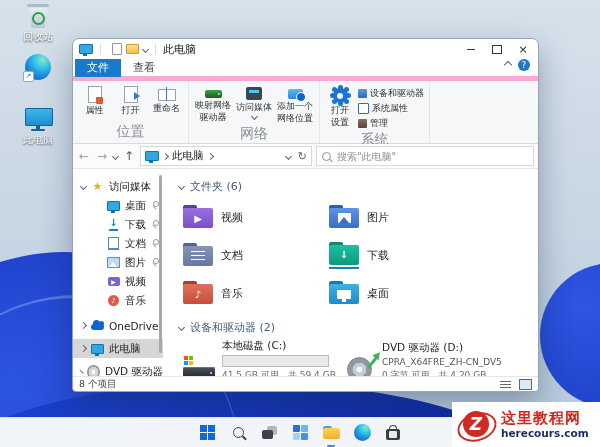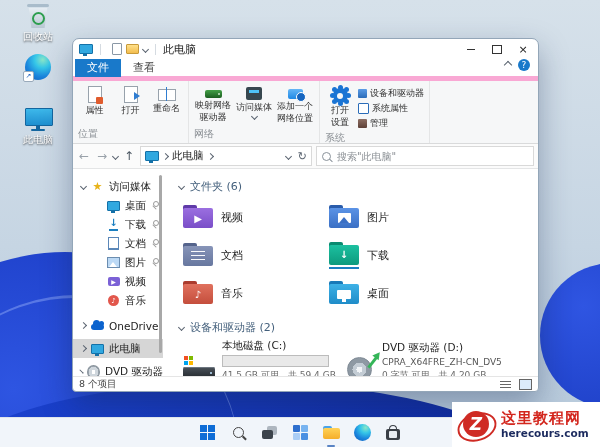--- a/index.html
+++ b/index.html
@@ -57,21 +57,21 @@
   .tabstrip{height:17px;display:flex;align-items:flex-start;background:#fff;border-bottom:5px solid #f9a8d4;font-size:11px}
   .tab{padding:1px 12px 2px;color:#444;white-space:nowrap}
   .tab.file{background:#1979ca;color:#fff;margin-left:2px}
   .tab.active{background:#f6f7f8;border:1px solid #d9dadb;border-bottom:none;color:#222}
   .tabstrip-right{margin-left:auto;display:flex;align-items:center;gap:7px;padding:0 8px 3px}
   .help{width:12px;height:12px;border-radius:50%;background:#1979ca;color:#fff;font-size:9px;line-height:12px;text-align:center}
   
   .ribbon{height:62px;background:#f6f7f8;border-bottom:1px solid #d9dadb;display:flex;font-size:9.5px}
   .rgroup{display:flex;flex-direction:column;border-right:1px solid #e4e5e6;padding:2px 5px 0}
   .rbtns{display:flex;align-items:flex-start;gap:3px;flex:1}
-  .rglabel{font-size:10px;color:#8a8f94;padding:1px 0 2px}
+  .rglabel{font-size:14px;color:#8a8f94;text-align:center;padding:1px 0 2px}
   .rbtn{display:flex;flex-direction:column;align-items:center;width:33px;padding-top:3px;gap:2px;color:#333}
   .rbtn .lbl{font-size:9px;line-height:1.15;text-align:center;white-space:nowrap}
   .ic-prop{width:12px;height:15px;background:#fff;border:1px solid #98a2ac;position:relative}
   .ic-prop::after{content:"";position:absolute;right:-2px;bottom:-2px;width:7px;height:7px;background:#e05c2e;border-radius:1px}
   .ic-open{width:12px;height:15px;background:#fff;border:1px solid #98a2ac;position:relative}
   .ic-open::after{content:"";position:absolute;right:-3px;top:5px;border-left:6px solid #2f7dd1;border-top:4px solid transparent;border-bottom:4px solid transparent}
   .ic-ren{width:16px;height:10px;background:#fff;border:1px solid #98a2ac;margin-top:3px;position:relative}
   .ic-ren::after{content:"";position:absolute;left:7px;top:-3px;width:1px;height:14px;background:#2f7dd1}
   .ic-media{width:16px;height:13px;background:#37474f;border-radius:2px;position:relative;margin-top:1px}
   .ic-media::after{content:"";position:absolute;left:3px;top:3px;width:10px;height:3px;background:#4fc3f7}

